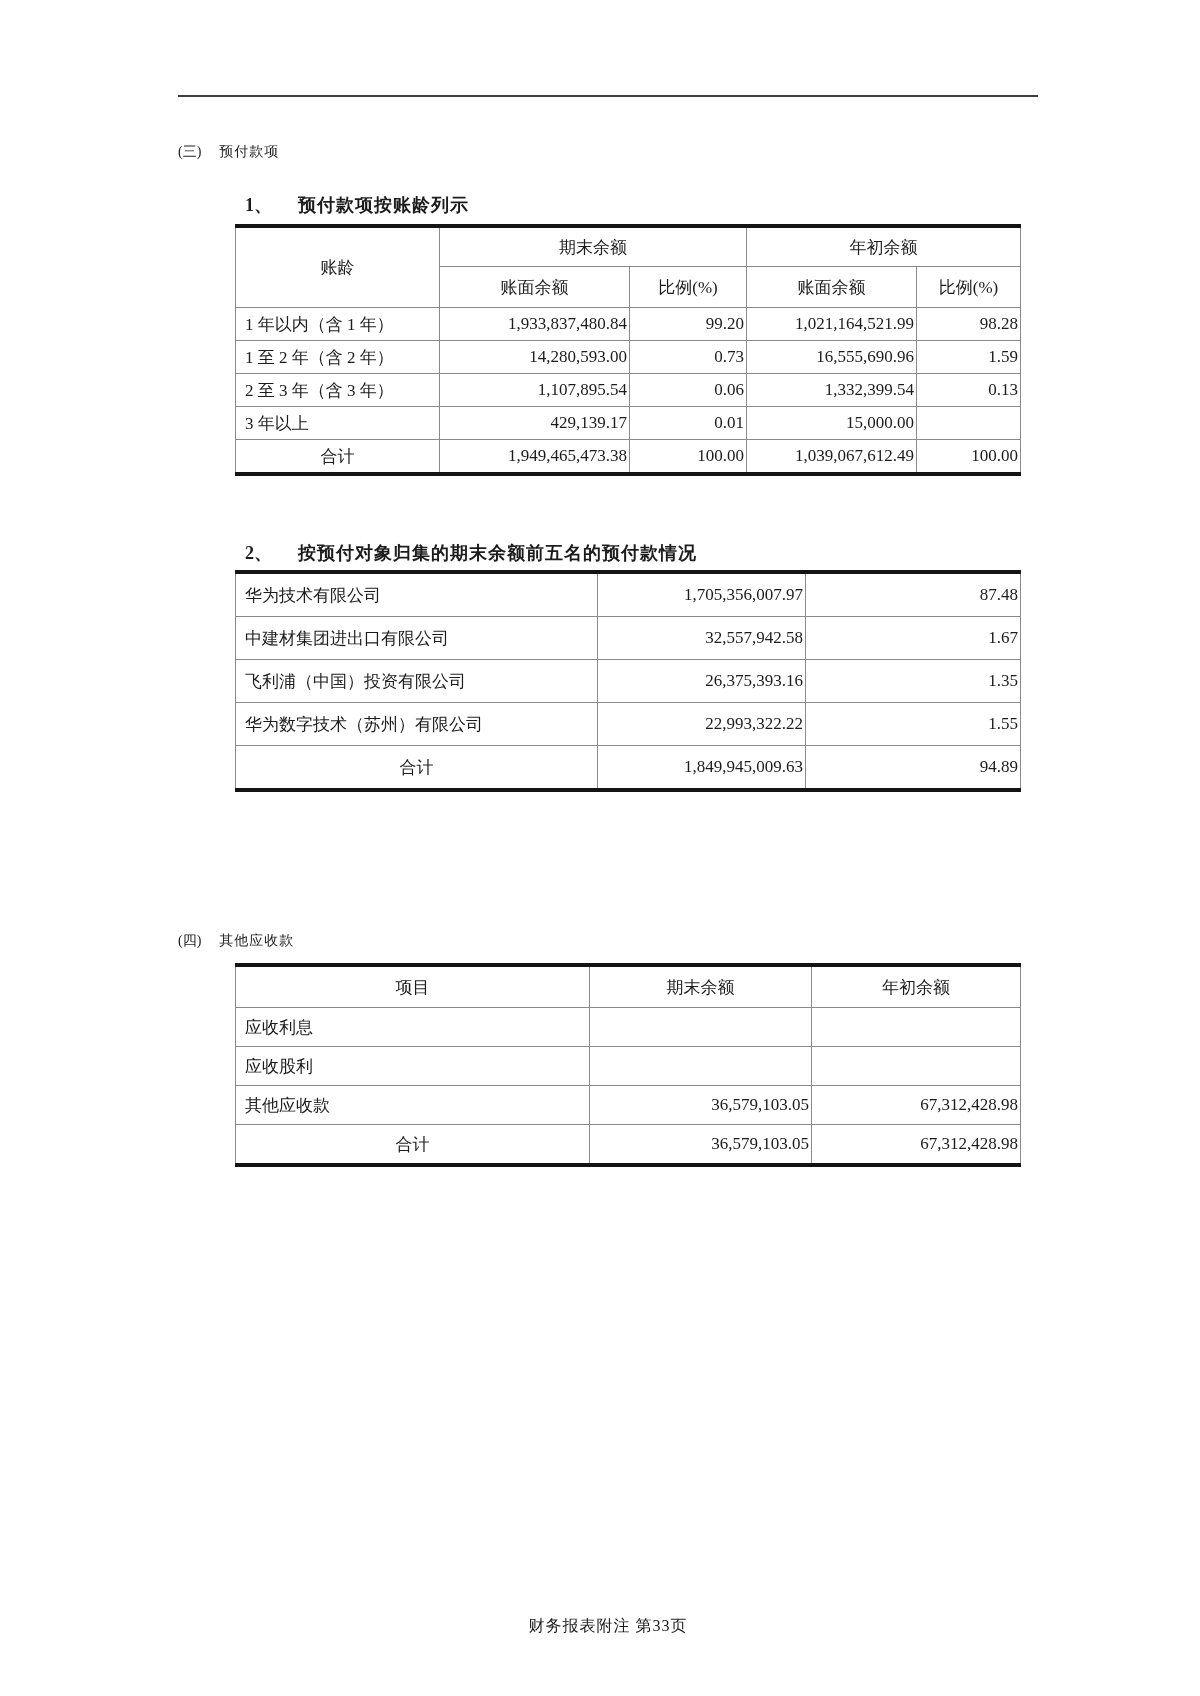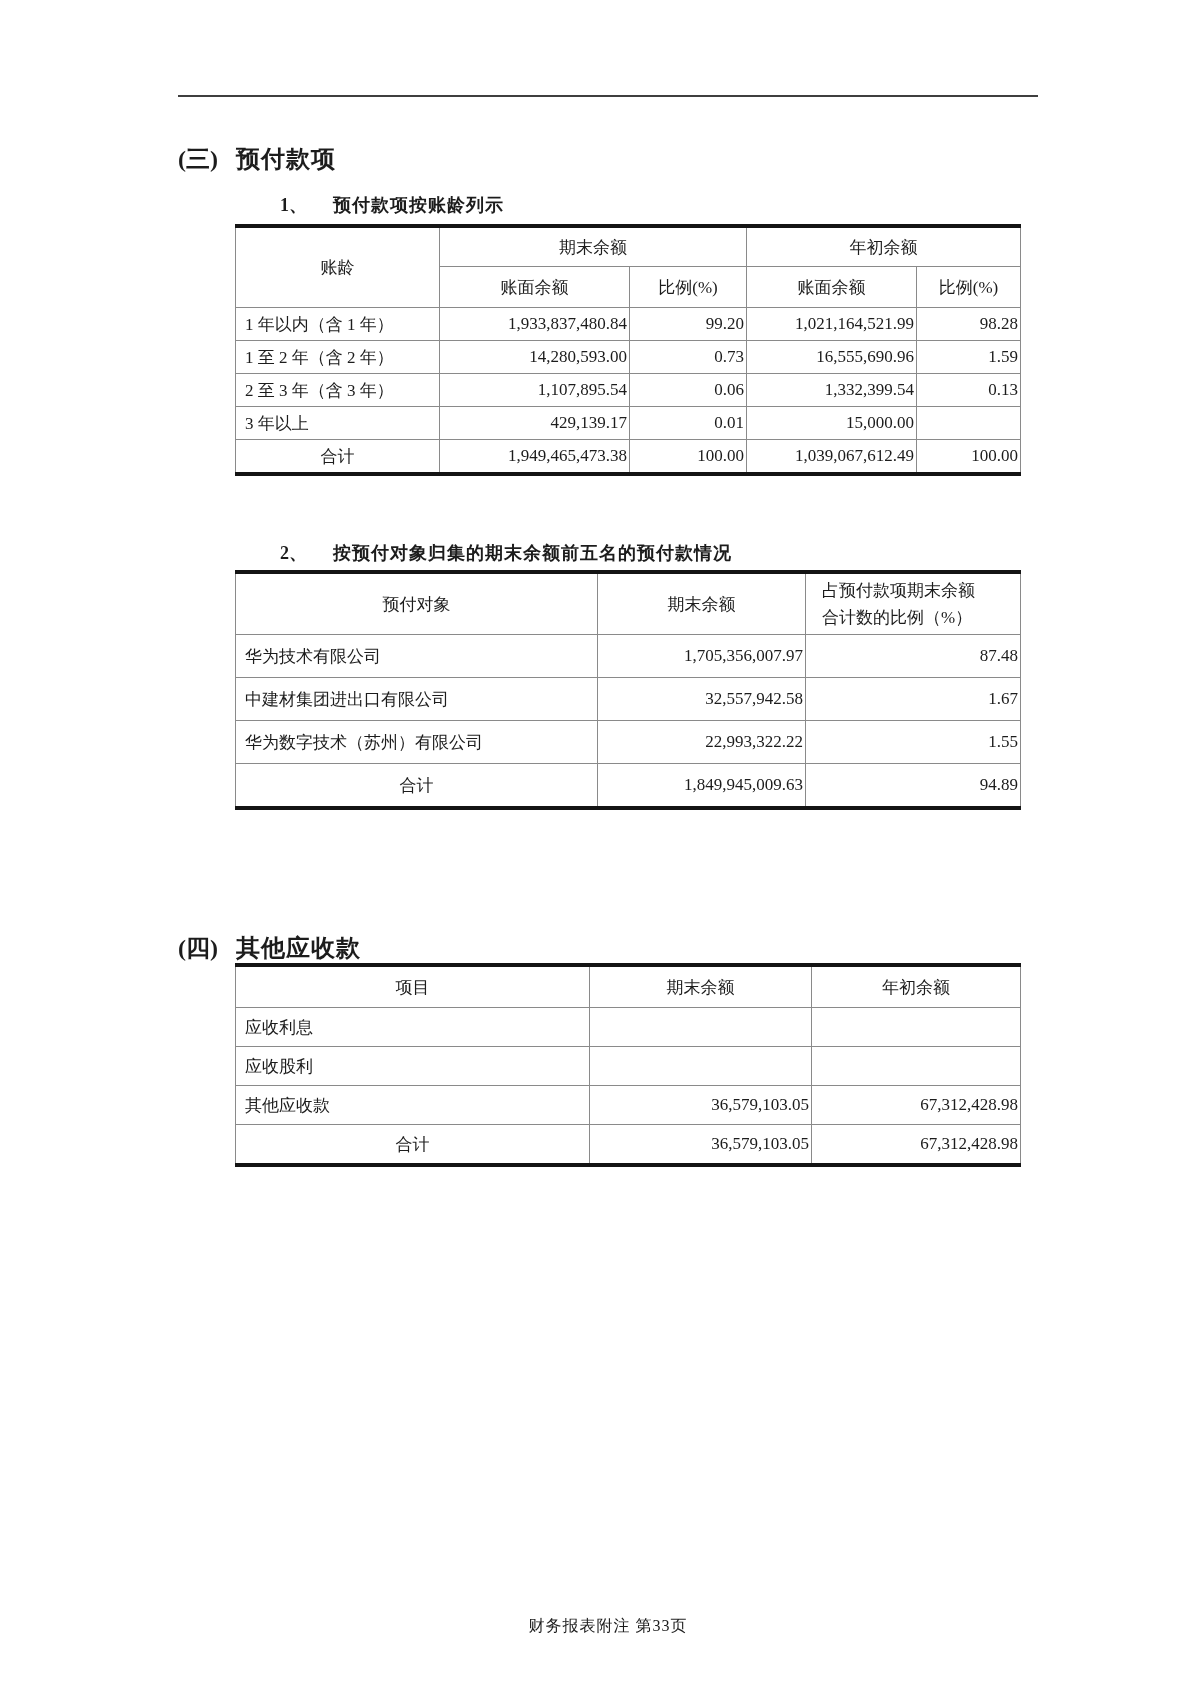--- a/index.html
+++ b/index.html
@@ -6,23 +6,23 @@
   body{
     width:1200px;height:1696px;
     font-family:"Liberation Serif","DejaVu Serif",serif;
     color:#1c1c1c;
     position:relative;
   }
   .page{position:absolute;left:0;top:0;width:1200px;height:1696px;background:#fff;overflow:hidden;}
 
   .rule-top{position:absolute;left:178px;top:95px;width:860px;height:2px;background:#3f3f3f;}
 
-  .sec-head{position:absolute;font-size:24px;font-weight:bold;white-space:nowrap;letter-spacing:1px;}
+  .sec-head{position:absolute;font-size:14px;font-weight:normal;white-space:nowrap;letter-spacing:1px;}
   .sec-head .sec-num{display:inline-block;margin-right:18px;letter-spacing:0;}
-  .sub-head{position:absolute;font-size:18px;font-weight:bold;white-space:nowrap;letter-spacing:1px;margin-left:35px;}
+  .sub-head{position:absolute;font-size:18px;font-weight:bold;white-space:nowrap;letter-spacing:1px;}
   .sub-head .sub-num{display:inline-block;margin-right:26px;letter-spacing:0;}
 
   table.fin{
     position:absolute;left:235px;width:785px;
     border-collapse:collapse;table-layout:fixed;
     border-top:4px solid #141414;border-bottom:4px solid #141414;
     font-size:17px;
   }
   table.fin td{
     border:1px solid #8a8a8a;
@@ -130,37 +130,34 @@
     <span class="sub-num">2、</span><span>按预付对象归集的期末余额前五名的预付款情况</span>
   </div>
 
   <table class="fin" id="table2">
     <colgroup>
       <col style="width:362px">
         <col style="width:208px">
         <col style="width:215px">
     </colgroup>
     <tbody>
-        <tr class="head">
-      <td class="hc">预付对象</td>
-      <td class="hc">期末余额</td>
-      <td class="hdr2">
-        <div>占预付款项期末余额</div>
-        <div>合计数的比例（%）</div>
-      </td>
-    </tr>
     <tr class="data">
       <td class="lbl">华为技术有限公司</td>
       <td class="num">1,705,356,007.97</td>
       <td class="num">87.48</td>
     </tr>
     <tr class="data">
       <td class="lbl">中建材集团进出口有限公司</td>
       <td class="num">32,557,942.58</td>
       <td class="num">1.67</td>
+    </tr>
+    <tr class="data">
+      <td class="lbl">飞利浦（中国）投资有限公司</td>
+      <td class="num">26,375,393.16</td>
+      <td class="num">1.35</td>
     </tr>
     <tr class="data">
       <td class="lbl">华为数字技术（苏州）有限公司</td>
       <td class="num">22,993,322.22</td>
       <td class="num">1.55</td>
     </tr>
     <tr class="data">
       <td class="ctr">合计</td>
       <td class="num">1,849,945,009.63</td>
       <td class="num">94.89</td>

